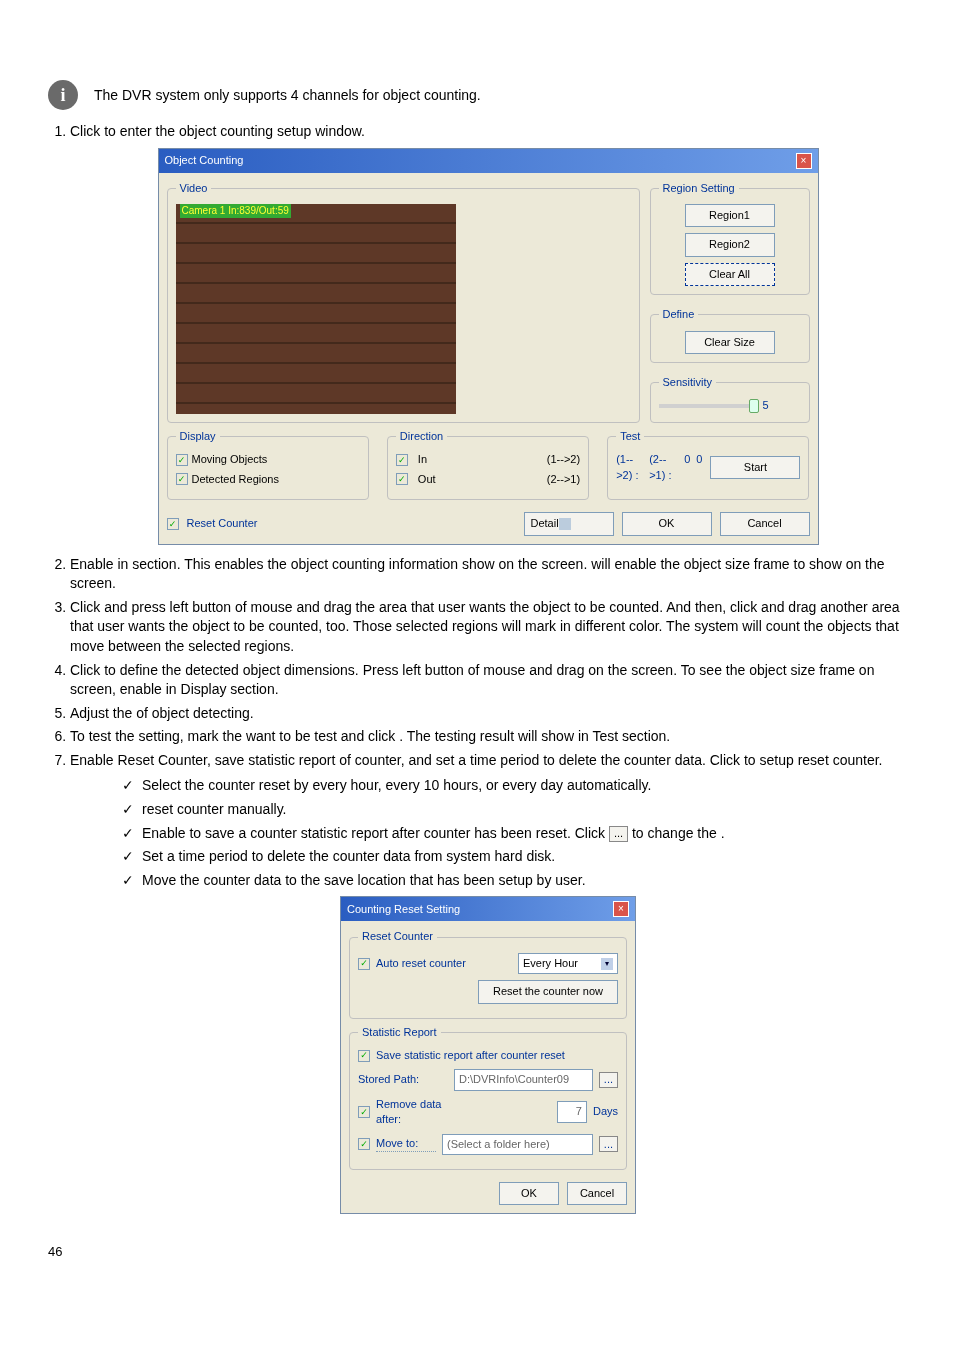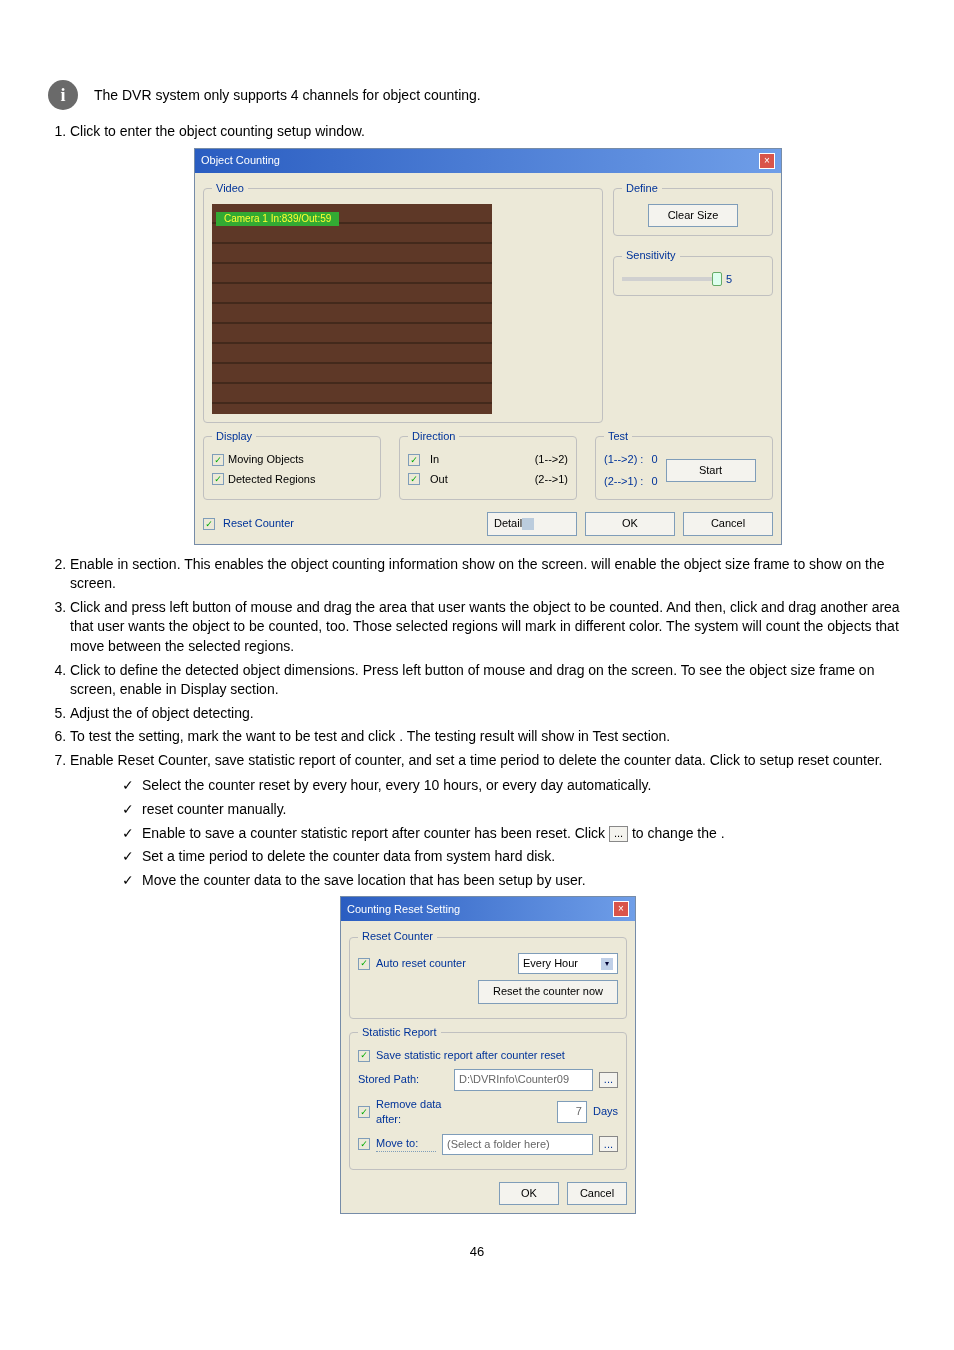--- a/index.html
+++ b/index.html
@@ -13,85 +13,93 @@
   .bold { font-weight: bold; }
   .dlg-img-wrap { display: flex; justify-content: center; margin: 6px 0 10px 0; }
   .dialog { border: 1px solid #768ca8; background: #ece9d8; font-size: 11px; color: #003399; }
   .dlg-title { background: linear-gradient(to right, #2a5dc1, #6f9ee8); color: #fff; padding: 4px 6px; display: flex; justify-content: space-between; align-items: center; }
   .close-x { width: 16px; height: 16px; background: #d9544a; border: 1px solid #fff; color: #fff; font-size: 10px; display: flex; align-items: center; justify-content: center; }
   .dlg-body { padding: 8px; }
   fieldset { border: 1px solid #c0c0c0; border-radius: 4px; padding: 8px; margin-bottom: 6px; }
   legend { color: #003399; padding: 0 4px; font-size: 11px; }
   .row1 { display: flex; gap: 10px; }
   .video-box { width: 280px; height: 210px; background: #7a4f3a; position: relative; overflow: hidden; }
-  .video-label { position: absolute; top: 8px; left: 4px; color: #ff3; font-size: 10px; background: #3a3; padding: 0 8px; }
+  .video-label { position: absolute; top: 0; left: 4px; color: #ff3; font-size: 10px; background: #3a3; padding: 0 2px; }
   .right-col { display: flex; flex-direction: column; gap: 6px; width: 160px; }
   .btn { border: 1px solid #7f9db9; background: #f4f3ee; padding: 3px 6px; text-align: center; font-size: 11px; color: #000; min-width: 90px; }
   .btn-dashed { border: 1px dashed #003399; }
   .slider-box { display: flex; align-items: center; gap: 4px; }
   .slider-track { width: 100px; height: 4px; background: #d0d0d0; position: relative; }
   .slider-thumb { position: absolute; right: 0; top: -5px; width: 10px; height: 14px; background: #dfe; border: 1px solid #6a6; border-radius: 2px; }
   .row2 { display: flex; gap: 18px; }
   .row2 fieldset { flex: 1; }
   .chk-row { display: flex; align-items: center; gap: 4px; color: #000; margin-bottom: 4px; }
   .chk { width: 12px; height: 12px; border: 1px solid #7f9db9; display: inline-flex; align-items: center; justify-content: center; font-size: 9px; color: #0a0; }
   .dir-row { display: flex; gap: 10px; }
   .test-grid { display: flex; gap: 8px; align-items: flex-start; }
-  .test-col { display: flex; flex-direction: column; gap: 6px; }
+  .test-col { display: flex; flex-direction: row; gap: 6px; }
   .bottom-row { display: flex; align-items: center; gap: 8px; margin-top: 6px; }
   .bottom-row .spacer { flex: 1; }
   .detail-btn { display: flex; align-items: center; gap: 0; }
   .detail-arrow { width: 12px; height: 12px; background: #bcd; display: inline-block; }
   ul.sub { list-style: none; padding-left: 52px; margin-top: 6px; }
   ul.sub > li { position: relative; padding-left: 20px; margin-bottom: 4px; line-height: 1.4; }
   ul.sub > li::before { content: "✓"; position: absolute; left: 0; top: 0; }
   .ellipsis-btn { display: inline-flex; border: 1px solid #888; padding: 0 4px; height: 16px; align-items: center; justify-content: center; font-size: 11px; background: #f4f3ee; vertical-align: middle; }
   .crs-dialog { width: 296px; }
   .crs-body fieldset { margin-bottom: 6px; }
   .crs-row { display: flex; align-items: center; gap: 6px; margin-bottom: 6px; }
   .crs-row .spacer { flex: 1; }
   .sel { border: 1px solid #7f9db9; background: #fff; padding: 2px 4px; min-width: 100px; display: flex; justify-content: space-between; align-items: center; color: #000; }
   .sel-arrow { width: 12px; height: 12px; background: #c0d0e8; display: inline-flex; align-items: center; justify-content: center; font-size: 8px; color: #003; }
   .txt { border: 1px solid #7f9db9; background: #fff; padding: 2px 4px; color: #666; flex: 1; }
   .btn-row-right { display: flex; justify-content: flex-end; gap: 8px; padding-top: 6px; }
-  .page-num { text-align: center; margin-top: 30px; font-size: 13px; }
+  .page-num { text-align: left; margin-top: 30px; font-size: 13px; }
   .library-shelves { position: absolute; inset: 0; background:
     repeating-linear-gradient(to bottom, #5a3524 0 18px, #3a2316 18px 20px),
     repeating-linear-gradient(to right, rgba(255,255,255,0.05) 0 6px, rgba(0,0,0,0.1) 6px 8px);
     opacity: 0.85; }
 </style>
 </head>
 <body>
 
 <div class="page">
 
   <div class="info-row">
     <div class="info-badge">i</div>
     <div class="info-text">The DVR system only supports 4 channels for object counting.</div>
   </div>
 
   <ol class="main">
     <li><span>Click </span><span class="bold"></span><span> to enter the object counting setup window.</span>
       <div class="dlg-img-wrap">
 
-        <div class="dialog" style="width:588px">
+        <div class="dialog" style="width:661px">
           <div class="dlg-title">
             <span>Object Counting</span>
             <span class="close-x">×</span>
           </div>
           <div class="dlg-body">
             <div class="row1">
               <fieldset style="flex:1">
                 <legend>Video</legend>
                 <div class="video-box">
                   <div class="library-shelves"></div>
                   <div class="video-label">Camera 1 In:839/Out:59</div>
                 </div>
               </fieldset>
               <div class="right-col">
+                <fieldset>
+                  <legend>Region Setting</legend>
+                  <div style="display:flex;flex-direction:column;gap:6px;align-items:center;">
+                    <div class="btn">Region1</div>
+                    <div class="btn">Region2</div>
+                    <div class="btn btn-dashed">Clear All</div>
+                  </div>
+                </fieldset>
                 <fieldset>
                   <legend>Define</legend>
                   <div style="display:flex;justify-content:center;">
                     <div class="btn">Clear Size</div>
                   </div>
                 </fieldset>
                 <fieldset>
                   <legend>Sensitivity</legend>
                   <div class="slider-box">
                     <div class="slider-track">

